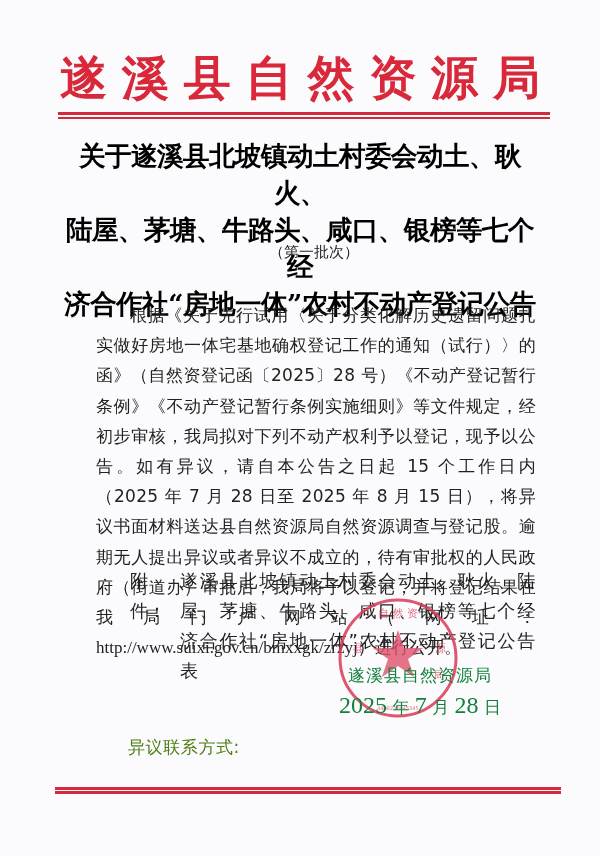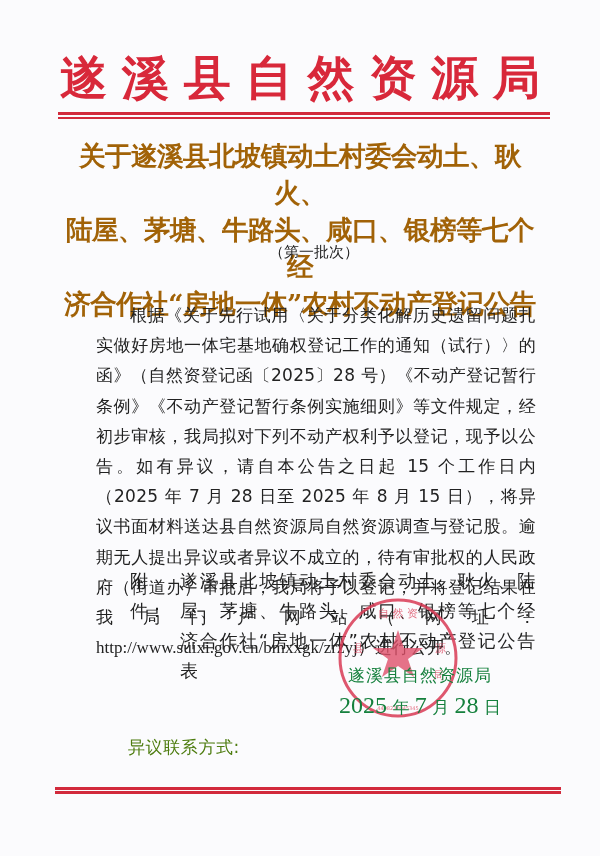--- a/index.html
+++ b/index.html
@@ -21,21 +21,21 @@
     border-top: 3px solid #d22a3c;
     border-bottom: 2px solid #d22a3c;
     padding-top: 2px;
   }
   .rule-top { left: 58px; top: 112px; width: 492px; }
   .rule-bottom { left: 55px; top: 787px; width: 506px; border-top-width: 3px; border-bottom-width: 3px; padding-top: 1px; }
 
   .doc-title {
     position: absolute; left: 60px; top: 137px; width: 480px;
     text-align: center; font-weight: bold; font-size: 26.5px; line-height: 37px;
-    font-family: "DejaVu Serif", serif; color: #a16207; letter-spacing: -0.5px;
+    font-family: "DejaVu Serif", serif; color: #000000; letter-spacing: -0.5px;
   }
   .batch {
     position: absolute; left: 74px; top: 243px; width: 480px;
     text-align: center; font-size: 15px; color: #222; font-family: Liberation Serif, serif;
   }
   .body-text {
     position: absolute; left: 96px; top: 300px; width: 440px;
     font-size: 17px; line-height: 30.2px; text-align: justify;
     text-indent: 34px; color: #222;
     font-family: "DejaVu Sans", sans-serif; letter-spacing: 0.3px;

